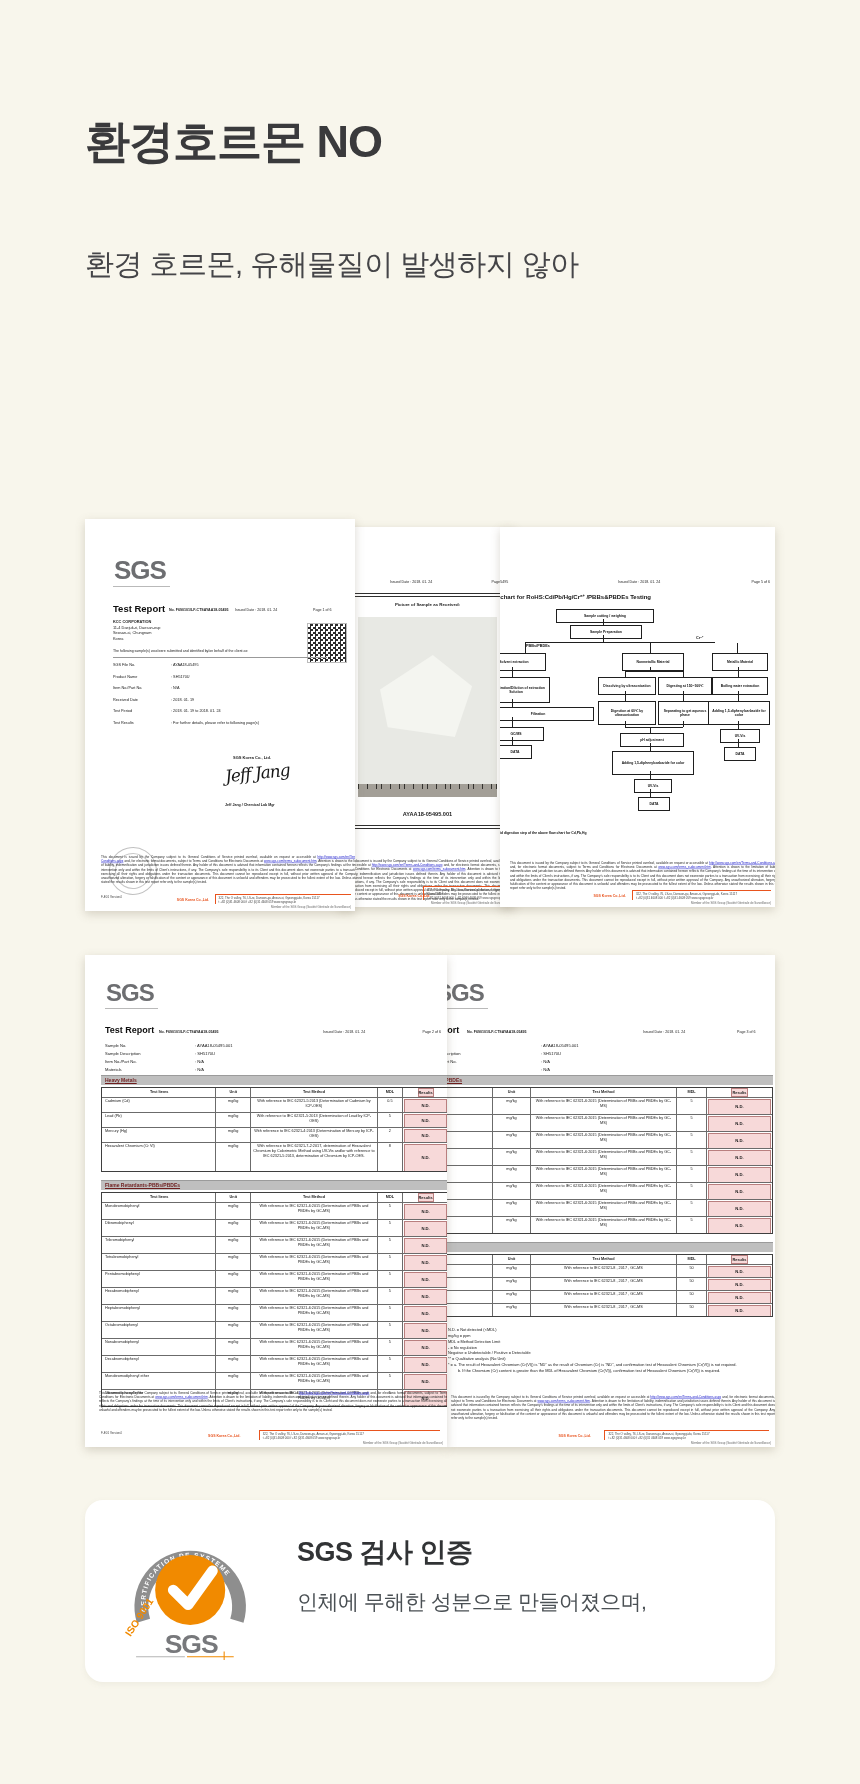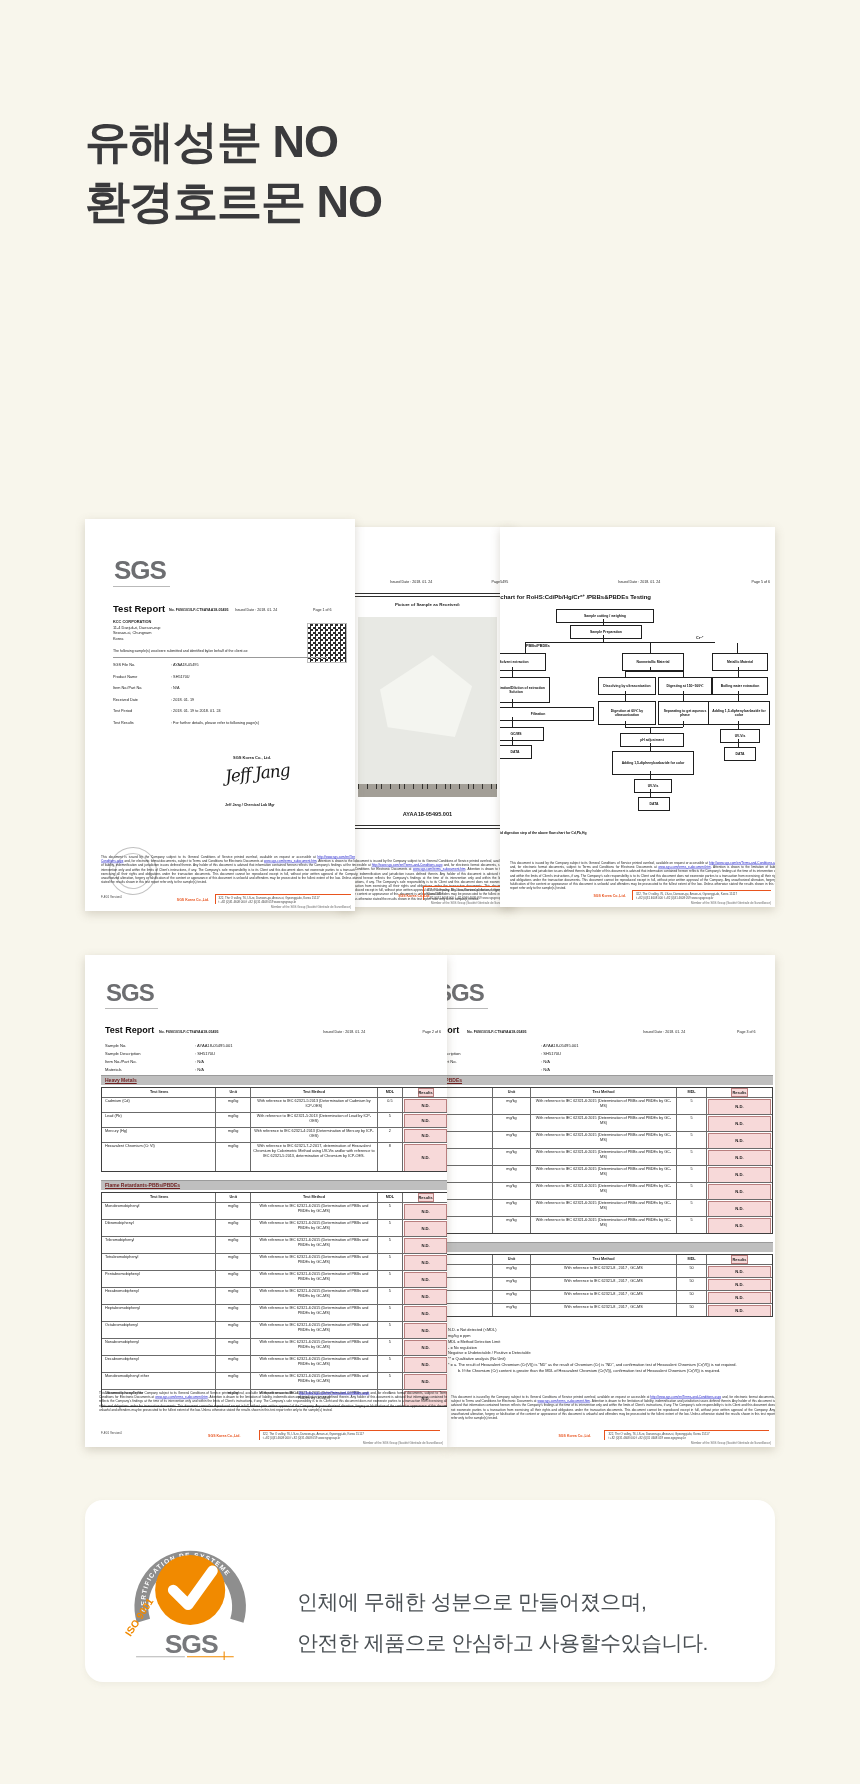--- a/index.html
+++ b/index.html
@@ -91,24 +91,24 @@
   
   .cert-card{position:absolute;left:85px;top:1500px;width:690px;height:182px;background:#fff;border-radius:18px;box-shadow:0 2px 6px rgba(120,110,85,.08)}
   .cert-title{position:absolute;left:212px;top:34px;font-size:27px;font-weight:800;color:#313335;letter-spacing:-.5px}
   .cert-lines{position:absolute;left:212px;top:82px;font-size:21px;color:#4a5054;line-height:1.95;letter-spacing:-.5px}
   .badge{position:absolute;left:36px;top:22px}
 </style>
 </head>
 <body>
 
 <h1 class="headline">
-  <span style="display:block">유해성분 NO</span>
   <span style="display:block">환경호르몬 NO</span>
 </h1>
 <div class="desc">
+  <div>환경 호르몬, 유해물질이 발생하지 않아</div>
 </div>
 
 <div class="docs-row row1">
 
   <div class="page p1">
     <div class="sgs-logo" style="left:28px;top:38px;font-size:26px">SGS</div>
     <div class="abs tr-title" style="left:28px;top:84px;font-size:9.5px">Test Report</div>
     <div class="abs tiny" style="left:84px;top:89px;font-weight:bold">No. F690101/LF-CTSAYAA18-05495</div>
     <div class="abs tiny" style="left:150px;top:89px">Issued Date :  2018. 01. 24</div>
     <div class="abs pg" style="left:228px;top:89px">Page 1 of 6</div>
@@ -667,17 +667,17 @@
     <text font-size="6.2" font-weight="bold" fill="#ffffff" letter-spacing="1.1">
       <textPath href="#arcTop" startOffset="4">CERTIFICATION DE SYSTEME</textPath>
     </text>
     <text x="-2" y="100" transform="rotate(-57 10 96)" font-size="9.5" font-weight="bold" fill="#f18a00">ISO 9001</text>
     <circle cx="63" cy="64" r="33" fill="#f18a00"></circle>
     <path d="M47,64 L61,78 L84,46" stroke="#ffffff" stroke-width="10" fill="none" stroke-linecap="round" stroke-linejoin="round"></path>
     <text x="39" y="123" font-size="25" font-weight="bold" fill="#77787b" letter-spacing="-1">SGS</text>
     <path d="M12,127 H58" stroke="#b5b5b5" stroke-width="1"></path>
     <path d="M60,127 H104 M95,122 v10 M90,127 h10" stroke="#f18a00" stroke-width="1"></path>
   </svg>
+  <div class="cert-title">SGS 검사 인증</div>
   <div class="cert-lines">
     <div>인체에 무해한 성분으로 만들어졌으며,</div>
-    <div>안전한 제품으로 안심하고 사용할수있습니다.</div>
   </div>
 </div>
 
 </body></html>

